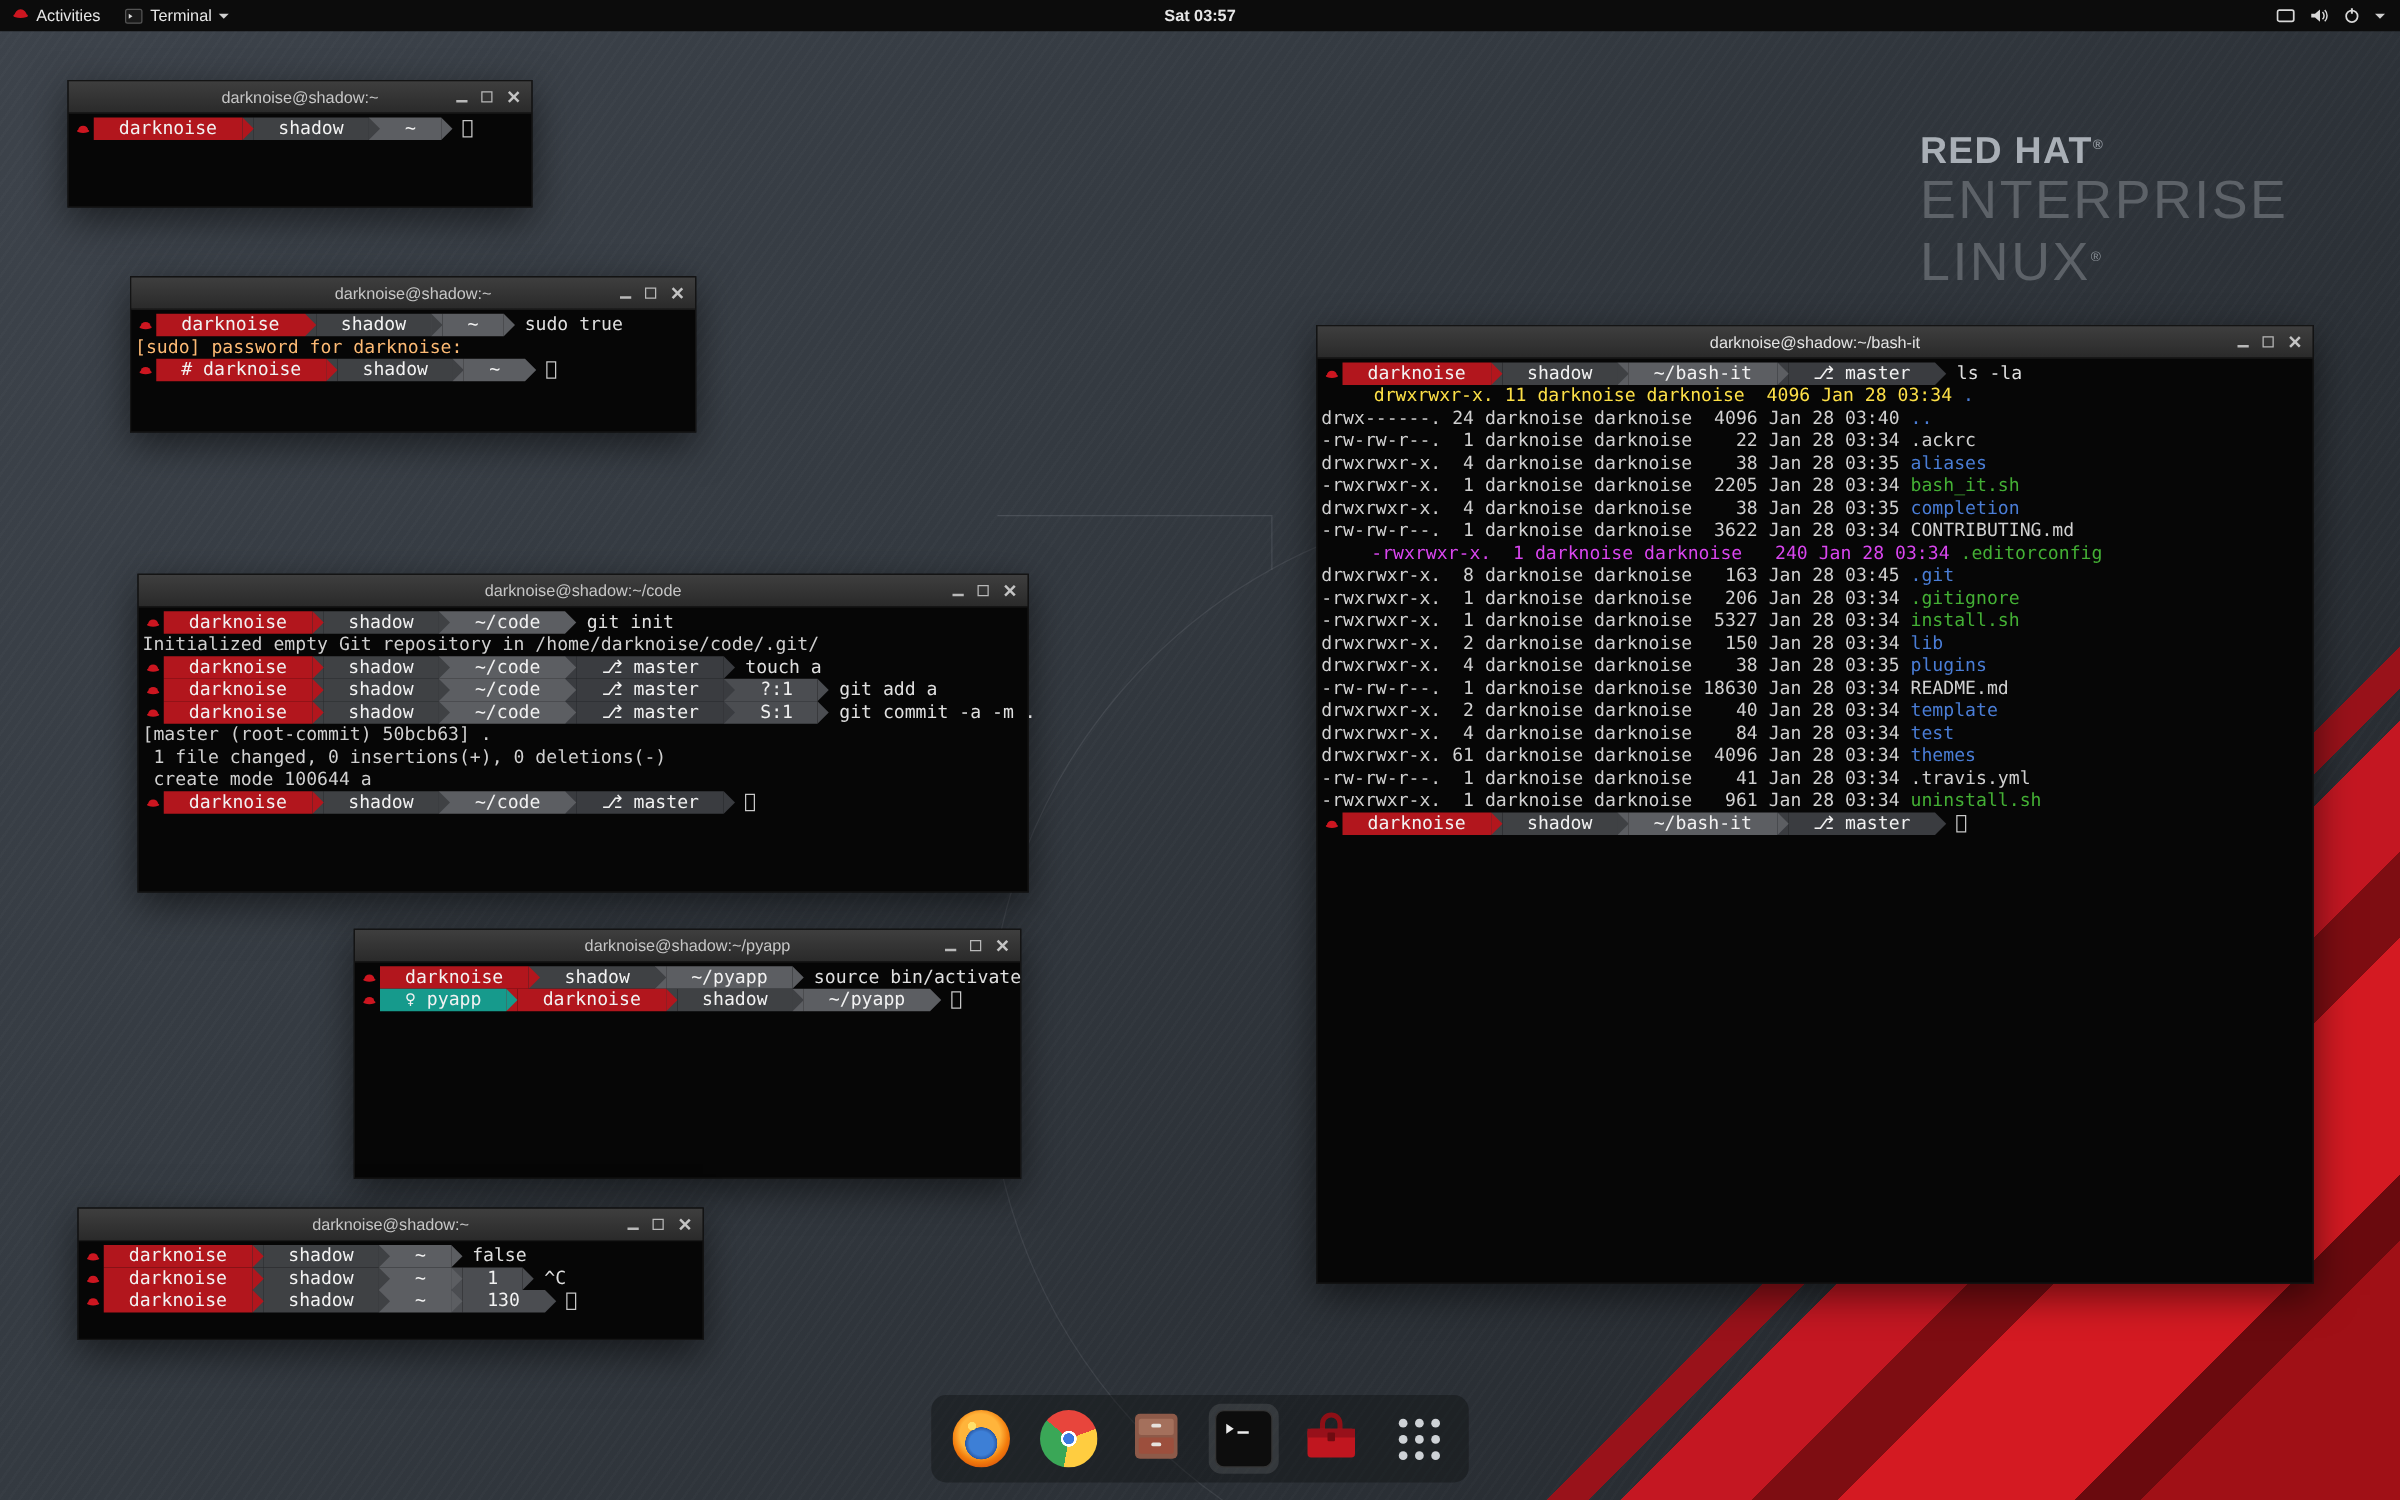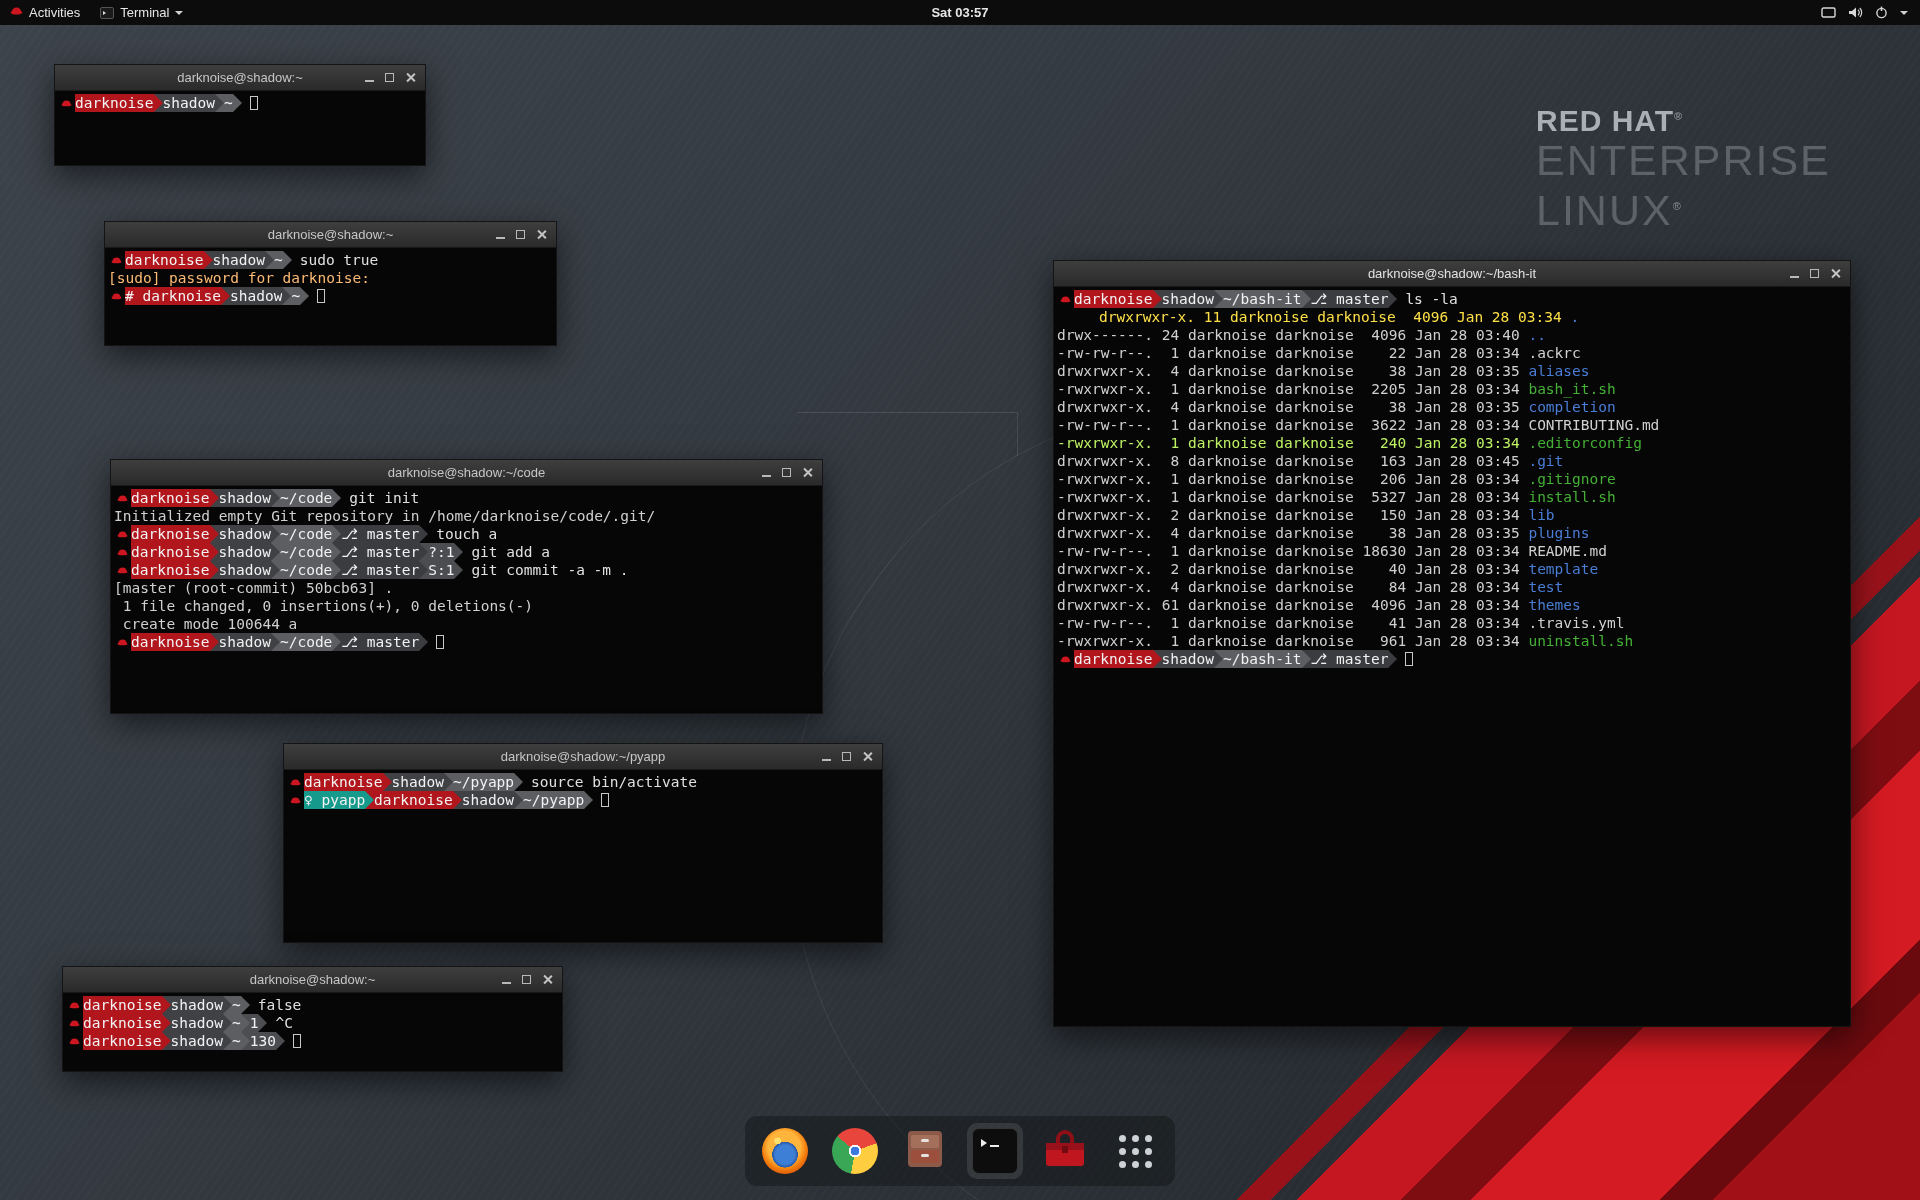--- a/index.html
+++ b/index.html
@@ -54,31 +54,31 @@
   .btn-min { width:9px; height:8px; border-bottom:2px solid #b9b9b9; }
   .btn-max { width:9px; height:9px; border:1.5px solid #b9b9b9; }
   .btn-close { width:11px; height:11px; position:relative; }
   .btn-close::before,.btn-close::after { content:""; position:absolute; left:5px; top:0; width:1.6px; height:11px; background:#c4c4c4; }
   .btn-close::before { transform:rotate(45deg); }
   .btn-close::after { transform:rotate(-45deg); }
 
   .t-body { padding:3px 3px 0 3px; font-family:"DejaVu Sans Mono", monospace; font-size:14.5px; color:#d0d0d0; }
   .t-line { display:flex; align-items:center; height:18px; white-space:pre; }
   .hat { width:17px; height:18px; display:inline-flex; align-items:center; justify-content:center; flex:none; }
-  .pl-seg { height:18px; line-height:18px; padding:0 0; color:#f2f2f2; flex:none; }
+  .pl-seg { height:18px; line-height:18px; padding:0 20px; color:#f2f2f2; flex:none; }
   .pl-arrow { width:0; height:0; border-top:9px solid transparent; border-bottom:9px solid transparent;
     border-left:9px solid #000; flex:none; }
   .t-cmd { margin-left:8px; color:#e0e0e0; }
   .t-cursor { width:8px; height:14px; border:1px solid #c8c8c8; margin-left:8px; flex:none; }
 
   
   .w1 { left:54px;  top:64px;  width:372px; height:102px; }
   .w2 { left:104px; top:221px; width:453px; height:125px; }
   .w3 { left:110px; top:459px; width:713px; height:255px; }
-  .w4 { left:283px; top:743px; width:600px; height:200px; }
+  .w4 { left:283px; top:743px; width:534px; height:200px; }
   .w5 { left:62px;  top:966px; width:501px; height:106px; }
   .w6 { left:1053px; top:260px; width:798px; height:767px; z-index:12; }
 
   
   .dock { position:absolute; left:50%; transform:translateX(-50%); bottom:14px; z-index:40;
     display:flex; align-items:center; gap:14px; padding:7px 12px;
     background:rgba(10,12,14,0.38); border-radius:12px; }
   .dock-item { width:56px; height:56px; border-radius:10px; display:flex; align-items:center; justify-content:center; }
   .dock-item.active { background:rgba(255,255,255,0.10); }
   .ff-icon { width:46px; height:46px; border-radius:50%;
@@ -287,21 +287,21 @@
               <path d="M1.5 6.5a4 4 0 0 1 8 0z" fill="#cc1620"></path>
               <ellipse cx="5.5" cy="6.7" rx="4.9" ry="1.6" fill="#cc1620"></ellipse>
             </svg></span><span class="pl-seg" style="background: rgb(178, 22, 29);">darknoise</span><span class="pl-arrow" style="border-left-color: rgb(178, 22, 29); background-color: rgb(63, 65, 68);"></span><span class="pl-seg" style="background: rgb(63, 65, 68);">shadow</span><span class="pl-arrow" style="border-left-color: rgb(63, 65, 68); background-color: rgb(92, 94, 98);"></span><span class="pl-seg" style="background: rgb(92, 94, 98);">~/bash-it</span><span class="pl-arrow" style="border-left-color: rgb(92, 94, 98); background-color: rgb(58, 60, 64);"></span><span class="pl-seg" style="background: rgb(58, 60, 64);">⎇ master</span><span class="pl-arrow" style="border-left-color: rgb(58, 60, 64); background-color: transparent;"></span><span class="t-cmd">ls -la</span></div>
         <div class="t-line"><span style="color: #fde047; margin-left: 42px;">drwxrwxr-x. 11 darknoise darknoise  4096 Jan 28 03:34 </span><span style="color: rgb(74, 125, 214);">.</span></div>
         <div class="t-line"><span style="color: rgb(208, 208, 208);">drwx------. 24 darknoise darknoise  4096 Jan 28 03:40 </span><span style="color: rgb(74, 125, 214);">..</span></div>
         <div class="t-line"><span style="color: rgb(208, 208, 208);">-rw-rw-r--.  1 darknoise darknoise    22 Jan 28 03:34 </span><span style="color: rgb(208, 208, 208);">.ackrc</span></div>
         <div class="t-line"><span style="color: rgb(208, 208, 208);">drwxrwxr-x.  4 darknoise darknoise    38 Jan 28 03:35 </span><span style="color: rgb(74, 125, 214);">aliases</span></div>
         <div class="t-line"><span style="color: rgb(208, 208, 208);">-rwxrwxr-x.  1 darknoise darknoise  2205 Jan 28 03:34 </span><span style="color: rgb(68, 176, 53);">bash_it.sh</span></div>
         <div class="t-line"><span style="color: rgb(208, 208, 208);">drwxrwxr-x.  4 darknoise darknoise    38 Jan 28 03:35 </span><span style="color: rgb(74, 125, 214);">completion</span></div>
         <div class="t-line"><span style="color: rgb(208, 208, 208);">-rw-rw-r--.  1 darknoise darknoise  3622 Jan 28 03:34 </span><span style="color: rgb(208, 208, 208);">CONTRIBUTING.md</span></div>
-        <div class="t-line"><span style="color: #bef264;">-rwxrwxr-x.  1 darknoise darknoise   240 Jan 28 03:34 </span><span style="color: rgb(68, 176, 53);">.editorconfig</span></div>
+        <div class="t-line"><span style="color: #d946ef; margin-left: 40px;">-rwxrwxr-x.  1 darknoise darknoise   240 Jan 28 03:34 </span><span style="color: rgb(68, 176, 53);">.editorconfig</span></div>
         <div class="t-line"><span style="color: rgb(208, 208, 208);">drwxrwxr-x.  8 darknoise darknoise   163 Jan 28 03:45 </span><span style="color: rgb(74, 125, 214);">.git</span></div>
         <div class="t-line"><span style="color: rgb(208, 208, 208);">-rwxrwxr-x.  1 darknoise darknoise   206 Jan 28 03:34 </span><span style="color: rgb(68, 176, 53);">.gitignore</span></div>
         <div class="t-line"><span style="color: rgb(208, 208, 208);">-rwxrwxr-x.  1 darknoise darknoise  5327 Jan 28 03:34 </span><span style="color: rgb(68, 176, 53);">install.sh</span></div>
         <div class="t-line"><span style="color: rgb(208, 208, 208);">drwxrwxr-x.  2 darknoise darknoise   150 Jan 28 03:34 </span><span style="color: rgb(74, 125, 214);">lib</span></div>
         <div class="t-line"><span style="color: rgb(208, 208, 208);">drwxrwxr-x.  4 darknoise darknoise    38 Jan 28 03:35 </span><span style="color: rgb(74, 125, 214);">plugins</span></div>
         <div class="t-line"><span style="color: rgb(208, 208, 208);">-rw-rw-r--.  1 darknoise darknoise 18630 Jan 28 03:34 </span><span style="color: rgb(208, 208, 208);">README.md</span></div>
         <div class="t-line"><span style="color: rgb(208, 208, 208);">drwxrwxr-x.  2 darknoise darknoise    40 Jan 28 03:34 </span><span style="color: rgb(74, 125, 214);">template</span></div>
         <div class="t-line"><span style="color: rgb(208, 208, 208);">drwxrwxr-x.  4 darknoise darknoise    84 Jan 28 03:34 </span><span style="color: rgb(74, 125, 214);">test</span></div>
         <div class="t-line"><span style="color: rgb(208, 208, 208);">drwxrwxr-x. 61 darknoise darknoise  4096 Jan 28 03:34 </span><span style="color: rgb(74, 125, 214);">themes</span></div>
         <div class="t-line"><span style="color: rgb(208, 208, 208);">-rw-rw-r--.  1 darknoise darknoise    41 Jan 28 03:34 </span><span style="color: rgb(208, 208, 208);">.travis.yml</span></div>

